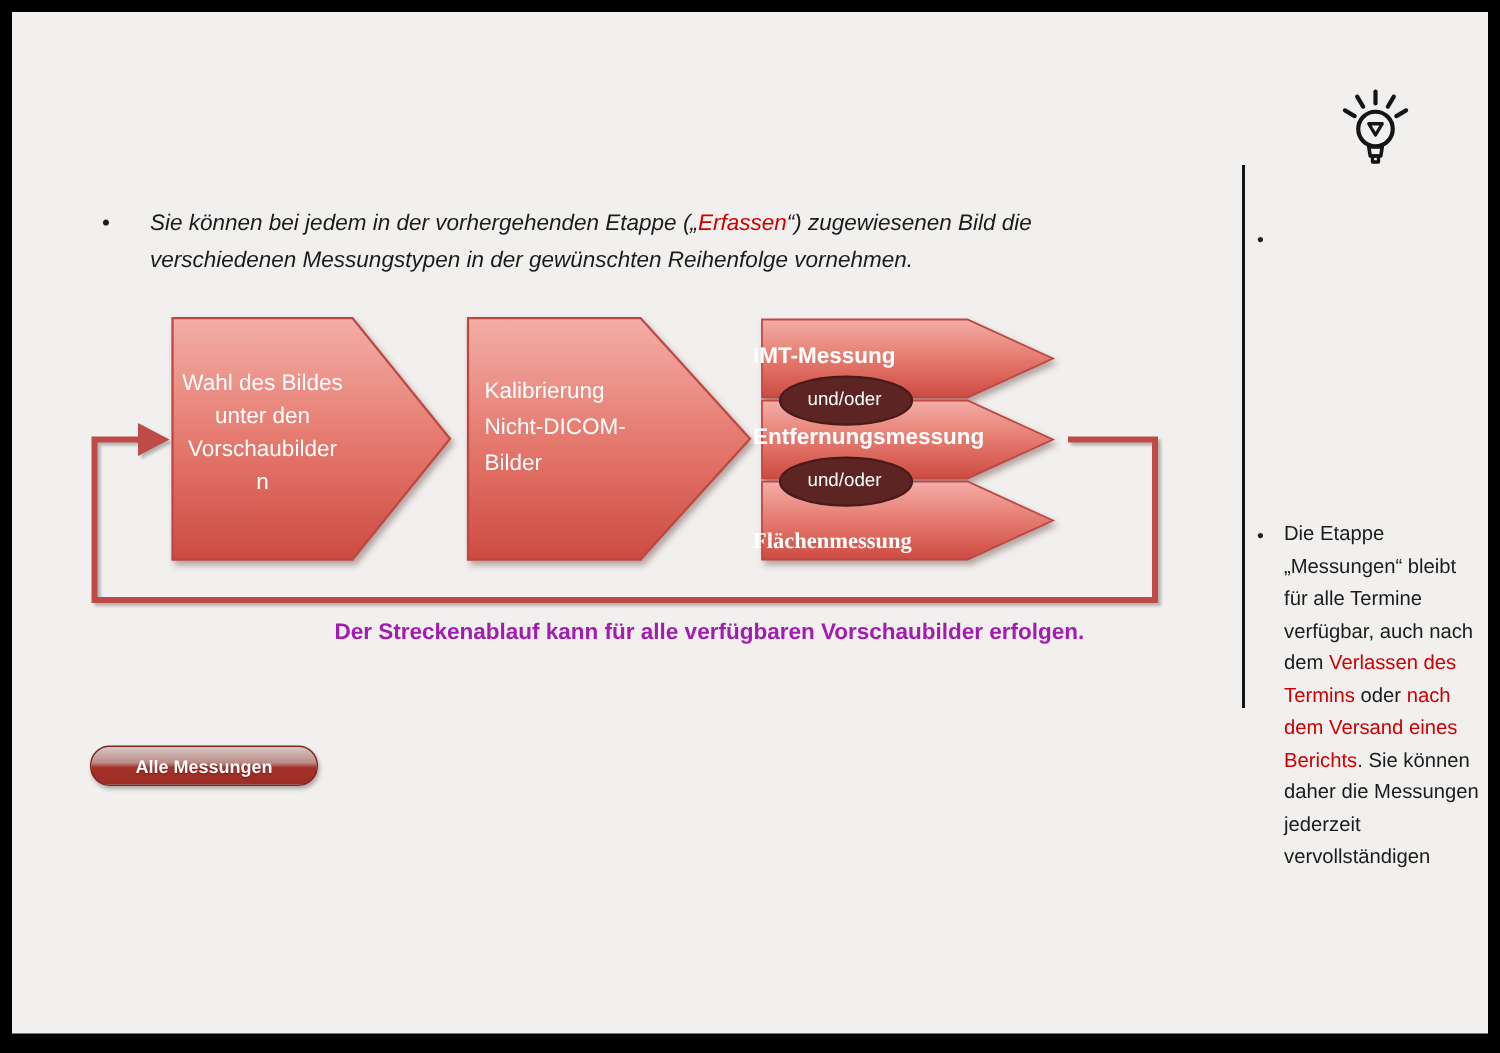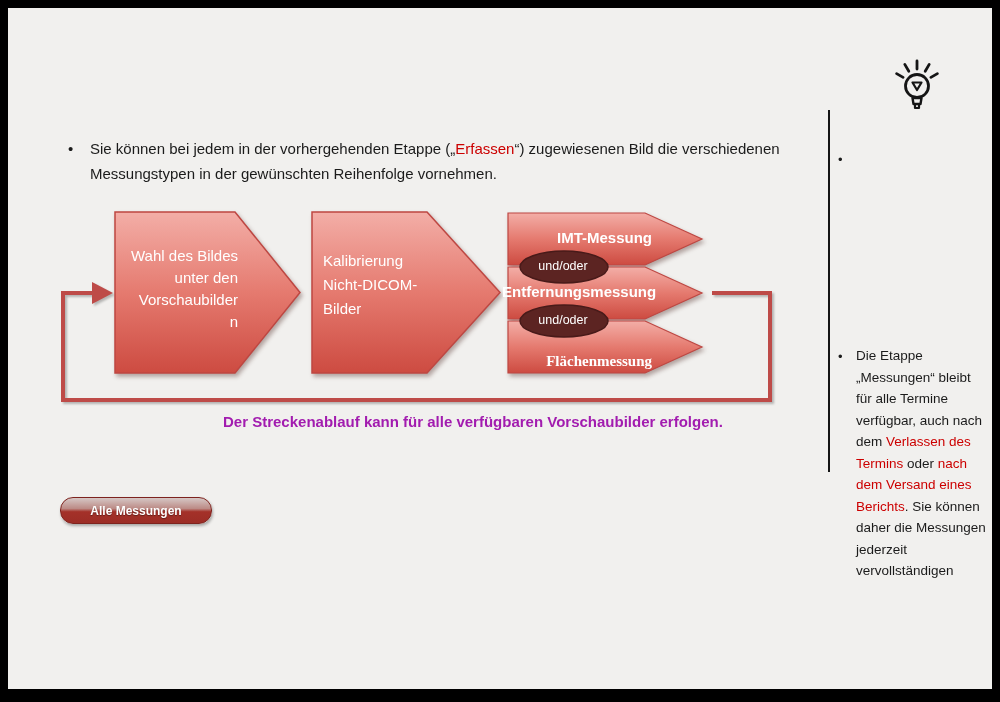--- a/index.html
+++ b/index.html
@@ -15,31 +15,31 @@
   }
   .title{
     position:absolute;left:64px;top:36px;
     font-size:26px;font-weight:bold;color:#141414;letter-spacing:0.2px;
   }
   .bulb{position:absolute;left:884px;top:47px;}
   .divider{position:absolute;left:820px;top:102px;width:2px;height:362px;background:#151515;}
 
   .intro{position:absolute;left:60px;top:128px;width:712px;font-size:15px;line-height:25px;}
   .bullet-dot{position:absolute;left:0;top:0;font-size:15px;}
-  .intro-text{margin-left:22px;}
+  .intro-text{margin-left:32px;font-style:italic;}
 
   .diagram{position:absolute;left:42px;top:197px;width:740px;height:212px;}
   .diagram svg{position:absolute;left:0;top:0;}
   .shapes{filter:drop-shadow(2px 3px 2px rgba(60,20,15,0.35));}
   .loopline{filter:drop-shadow(2px 2px 1px rgba(0,0,0,0.25));}
 
   .chev-text{position:absolute;color:#fff;font-size:15px;}
-  .step1-text{left:62px;top:40px;width:126px;text-align:right;line-height:22px;}
+  .step1-text{left:62px;top:40px;width:126px;text-align:center;line-height:22px;}
   .step2-text{left:273px;top:44px;width:160px;text-align:left;line-height:24px;}
-  .meas-label{position:absolute;left:452px;width:150px;text-align:right;color:#fff;
+  .meas-label{position:absolute;left:452px;width:150px;text-align:left;color:#fff;
     font-size:15px;font-weight:600;white-space:nowrap;}
   .conn-label{position:absolute;left:470px;width:86px;text-align:center;color:#fff;font-size:12.5px;}
 
   .caption{position:absolute;left:167px;top:402px;width:520px;
     font-size:15px;font-weight:bold;line-height:23px;color:#a21caf;margin-left:48px;}
 
   .all-btn{
     position:absolute;left:52px;top:489px;width:152px;height:27px;
     border:1px solid #7e231e;border-radius:13px;
     background:linear-gradient(180deg,#d6c7c5 0%,#bc8b86 42%,#a43129 55%,#9c2d26 100%);

